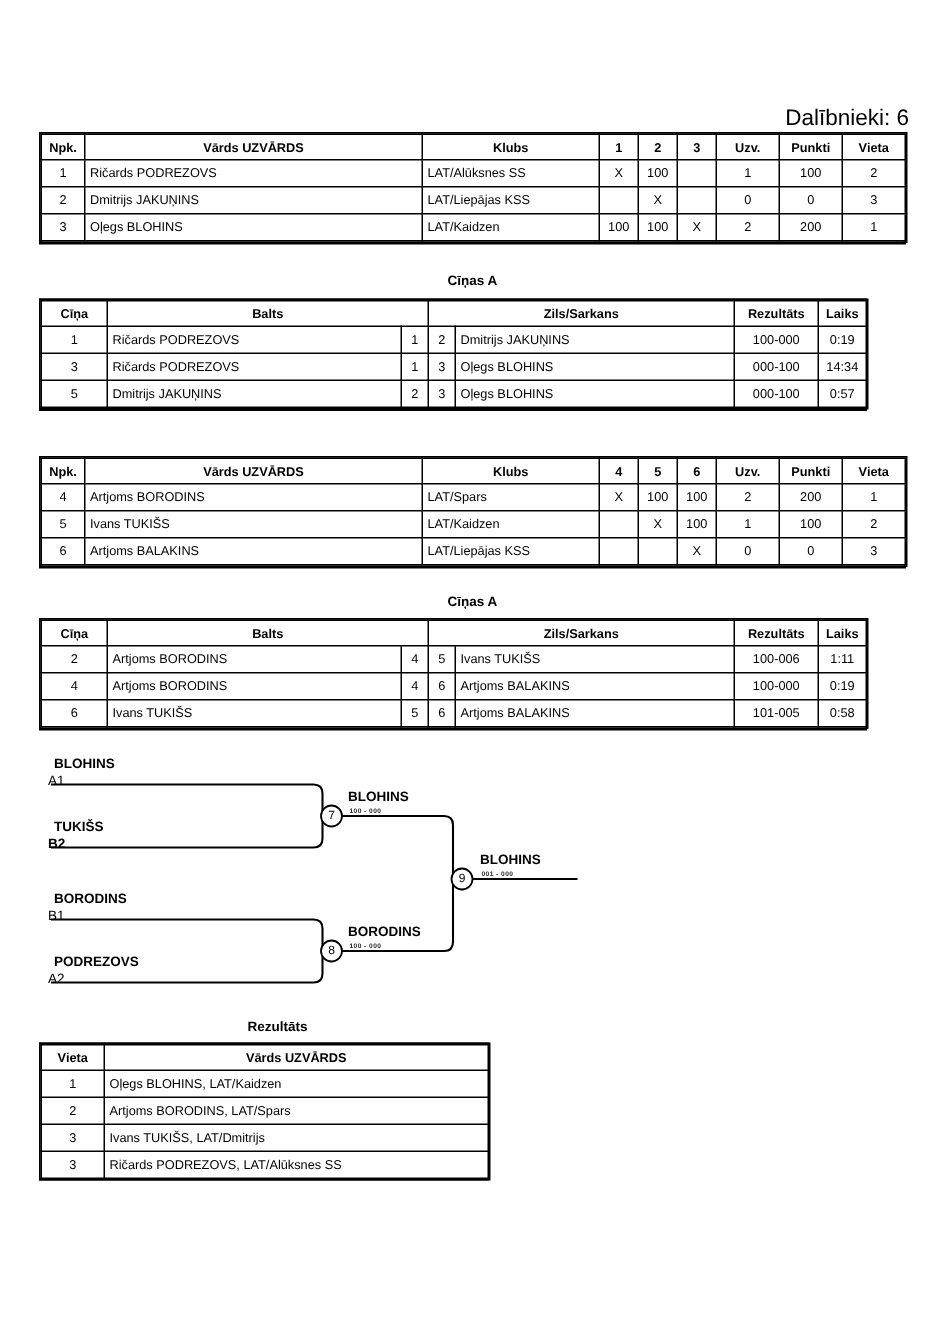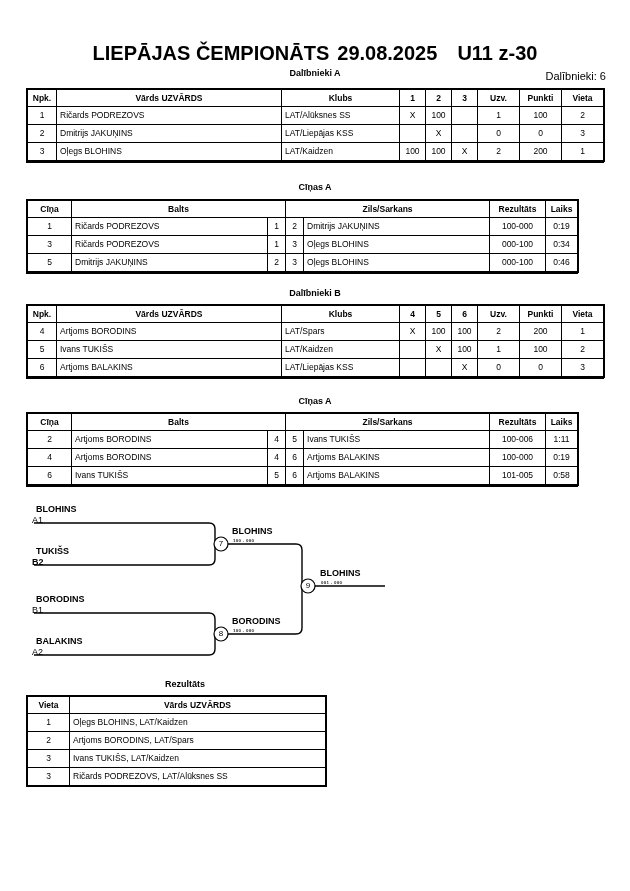--- a/index.html
+++ b/index.html
@@ -41,21 +41,21 @@
     position: absolute;
     width: 630px;
     left: 0;
     text-align: center;
     font-size: 9px;
     font-weight: bold;
   }
   .sub-right {
     position: absolute;
     right: 24px;
-    font-size: 11px;
+    font-size: 15px;
     font-weight: normal;
   }
 
   
   table.grid {
     position: absolute;
     border-collapse: collapse;
     table-layout: fixed;
     font-size: 8.5px;
     background: #fff;
@@ -121,25 +121,21 @@
     text-align: center;
     width: 14px;
     line-height: 14px;
   }
 </style>
 </head>
 <body>
 
 <div class="page">
 
-  <div class="title-row">
-    <span class="t-champ">LIEPĀJAS ČEMPIONĀTS</span><span class="t-date">29.08.2025</span><span class="t-cat">U11 z-30</span>
-  </div>
-
-  <div class="sub-center" style="top:68px;">Dalībnieki A</div>
+
   <div class="sub-right" style="top:70px;">Dalībnieki: 6</div>
 
   <div class="outer" style="left:26px; top:88px; width:578px; height:75px;"></div>
   <table class="grid" id="tbl-group-a" style="left:27px; top:89px; width:576px;">
     <colgroup>
       <col style="width:29px">
         <col style="width:225px">
         <col style="width:118px">
       <col style="width:26px">
         <col style="width:26px">
@@ -229,35 +225,34 @@
           <td class="c">100-000</td>
           <td class="c">0:19</td>
         </tr>
         <tr>
           <td class="c">3</td>
           <td class="l">Ričards PODREZOVS</td>
           <td class="c">1</td>
           <td class="c">3</td>
           <td class="l b">Oļegs BLOHINS</td>
           <td class="c">000-100</td>
-          <td class="c">0:34</td>
+          <td class="c">14:34</td>
         </tr>
         <tr>
           <td class="c">5</td>
           <td class="l">Dmitrijs JAKUŅINS</td>
           <td class="c">2</td>
           <td class="c">3</td>
           <td class="l b">Oļegs BLOHINS</td>
           <td class="c">000-100</td>
-          <td class="c">0:46</td>
+          <td class="c">0:57</td>
         </tr>
       </tbody>
   </table>
 
-  <div class="sub-center" style="top:288px;">Dalībnieki B</div>
   <div class="outer" style="left:26px; top:304px; width:578px; height:75px;"></div>
   <table class="grid" id="tbl-group-b" style="left:27px; top:305px; width:576px;">
     <colgroup>
       <col style="width:29px">
         <col style="width:225px">
         <col style="width:118px">
       <col style="width:26px">
         <col style="width:26px">
         <col style="width:26px">
       <col style="width:42px">
@@ -388,21 +383,21 @@
 
     <div class="bk-label" style="left:36px; top:6px;">BLOHINS</div>
     <div class="bk-seed" style="left:32px; top:17px;">A1</div>
 
     <div class="bk-label" style="left:36px; top:48px;">TUKIŠS</div>
     <div class="bk-seed" style="left:32px; top:59px;font-weight:bold;">B2</div>
 
     <div class="bk-label" style="left:36px; top:96px;">BORODINS</div>
     <div class="bk-seed" style="left:32px; top:107px;">B1</div>
 
-    <div class="bk-label" style="left:36px; top:138px;">BALAKINS</div>
+    <div class="bk-label" style="left:36px; top:138px;">PODREZOVS</div>
     <div class="bk-seed" style="left:32px; top:149px;">A2</div>
 
     <div class="bk-num" style="left:214px; top:39px;">7</div>
     <div class="bk-num" style="left:214px; top:129px;">8</div>
     <div class="bk-num" style="left:301px; top:81px;">9</div>
 
     <div class="bk-label" style="left:232px; top:28px;">BLOHINS</div>
     <div class="bk-score" style="left:233px; top:40px;">100 - 000</div>
 
     <div class="bk-label" style="left:232px; top:118px;">BORODINS</div>
@@ -429,21 +424,21 @@
         <tr>
           <td class="c">1</td>
           <td class="l">Oļegs BLOHINS, LAT/Kaidzen</td>
         </tr>
         <tr>
           <td class="c">2</td>
           <td class="l">Artjoms BORODINS, LAT/Spars</td>
         </tr>
         <tr>
           <td class="c">3</td>
-          <td class="l">Ivans TUKIŠS, LAT/Kaidzen</td>
+          <td class="l">Ivans TUKIŠS, LAT/Dmitrijs</td>
         </tr>
         <tr>
           <td class="c">3</td>
           <td class="l">Ričards PODREZOVS, LAT/Alūksnes SS</td>
         </tr>
       </tbody>
   </table>
 
 </div>
 

